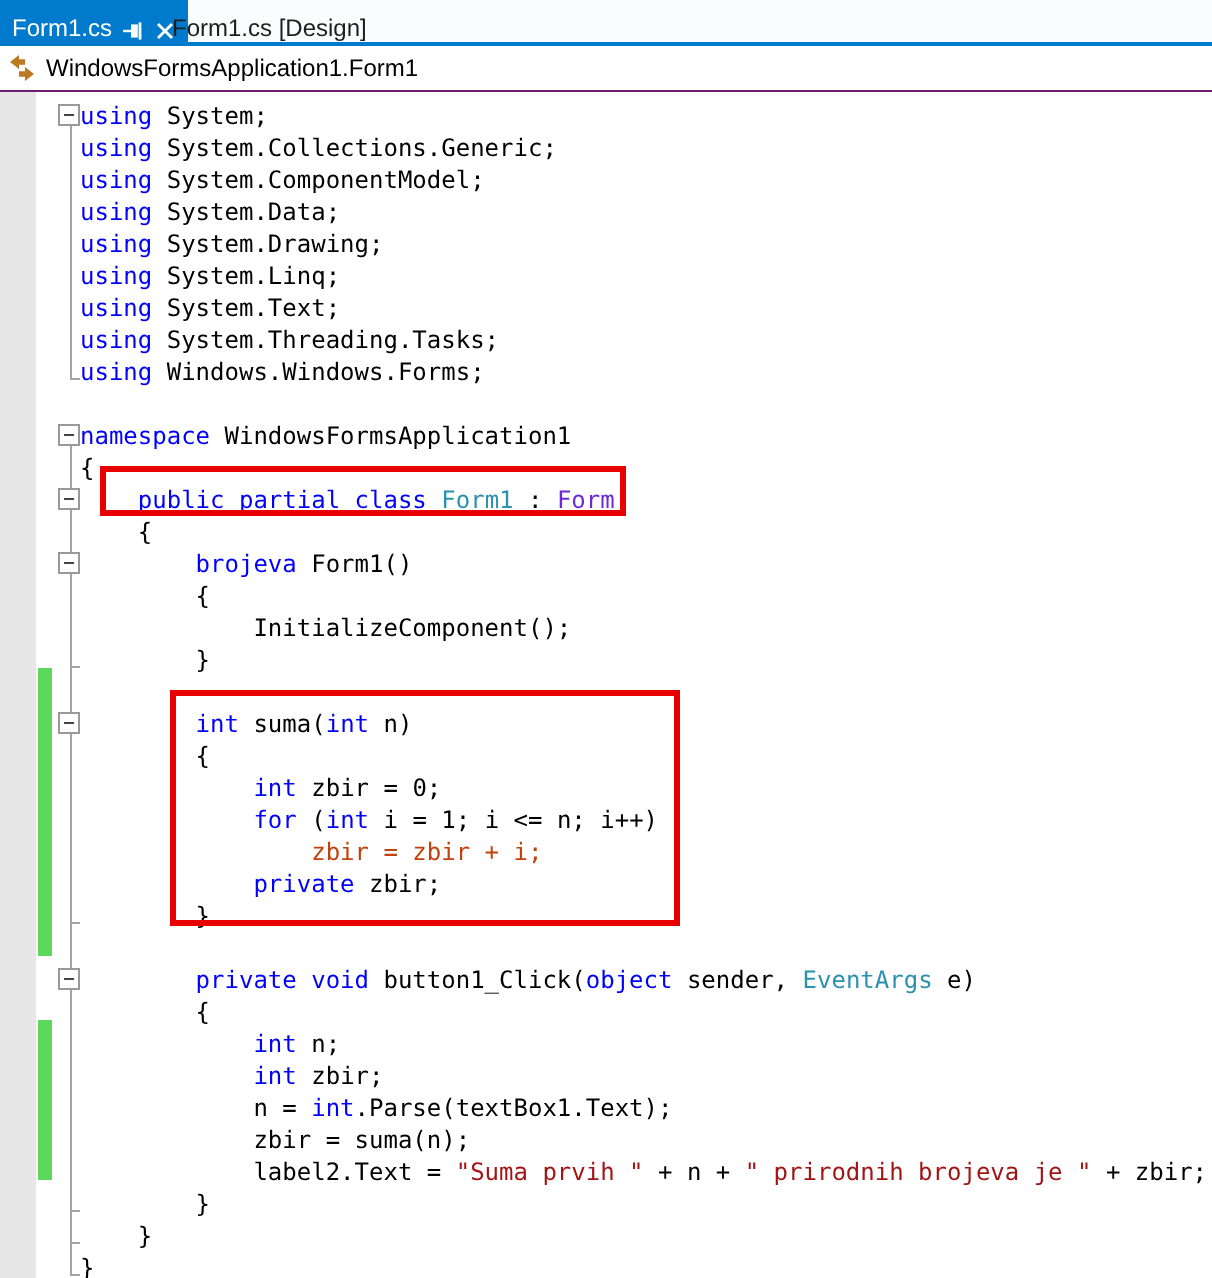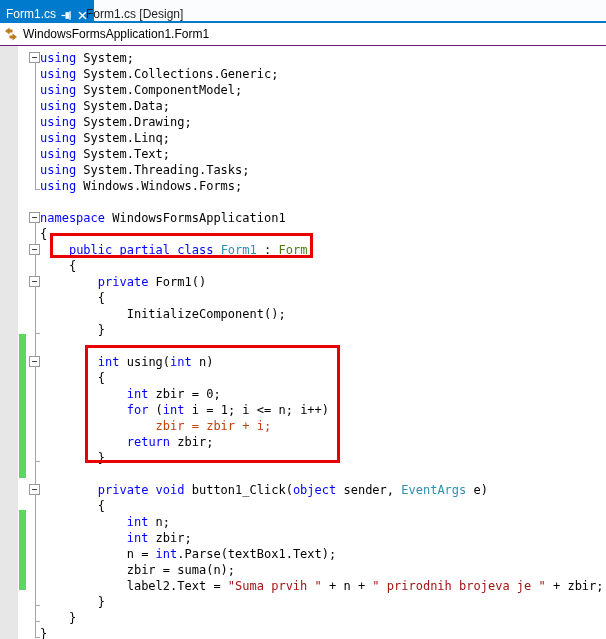--- a/index.html
+++ b/index.html
@@ -99,33 +99,33 @@
         <div class="code-line"><span style="color: rgb(0, 0, 255);">using</span><span style="color: rgb(0, 0, 0);"> System.ComponentModel;</span></div>
         <div class="code-line"><span style="color: rgb(0, 0, 255);">using</span><span style="color: rgb(0, 0, 0);"> System.Data;</span></div>
         <div class="code-line"><span style="color: rgb(0, 0, 255);">using</span><span style="color: rgb(0, 0, 0);"> System.Drawing;</span></div>
         <div class="code-line"><span style="color: rgb(0, 0, 255);">using</span><span style="color: rgb(0, 0, 0);"> System.Linq;</span></div>
         <div class="code-line"><span style="color: rgb(0, 0, 255);">using</span><span style="color: rgb(0, 0, 0);"> System.Text;</span></div>
         <div class="code-line"><span style="color: rgb(0, 0, 255);">using</span><span style="color: rgb(0, 0, 0);"> System.Threading.Tasks;</span></div>
         <div class="code-line"><span style="color: rgb(0, 0, 255);">using</span><span style="color: rgb(0, 0, 0);"> Windows.Windows.Forms;</span></div>
         <div class="code-line"></div>
         <div class="code-line"><span style="color: rgb(0, 0, 255);">namespace</span><span style="color: rgb(0, 0, 0);"> WindowsFormsApplication1</span></div>
         <div class="code-line"><span style="color: rgb(0, 0, 0);">{</span></div>
-        <div class="code-line"><span style="color: rgb(0, 0, 0);">    </span><span style="color: rgb(0, 0, 255);">public partial class</span><span style="color: rgb(0, 0, 0);"> </span><span style="color: rgb(43, 145, 175);">Form1</span><span style="color: rgb(0, 0, 0);"> : </span><span style="color: #4d7c0f;">Form</span></div>
+        <div class="code-line"><span style="color: rgb(0, 0, 0);">    </span><span style="color: rgb(0, 0, 255);">public partial class</span><span style="color: rgb(0, 0, 0);"> </span><span style="color: rgb(43, 145, 175);">Form1</span><span style="color: rgb(0, 0, 0);"> : </span><span style="color: #6d28d9;">Form</span></div>
         <div class="code-line"><span style="color: rgb(0, 0, 0);">    {</span></div>
-        <div class="code-line"><span style="color: rgb(0, 0, 0);">        </span><span style="color: rgb(0, 0, 255);">private</span><span style="color: rgb(0, 0, 0);"> Form1()</span></div>
+        <div class="code-line"><span style="color: rgb(0, 0, 0);">        </span><span style="color: rgb(0, 0, 255);">brojeva</span><span style="color: rgb(0, 0, 0);"> Form1()</span></div>
         <div class="code-line"><span style="color: rgb(0, 0, 0);">        {</span></div>
         <div class="code-line"><span style="color: rgb(0, 0, 0);">            InitializeComponent();</span></div>
         <div class="code-line"><span style="color: rgb(0, 0, 0);">        }</span></div>
         <div class="code-line"></div>
-        <div class="code-line"><span style="color: rgb(0, 0, 0);">        </span><span style="color: rgb(0, 0, 255);">int</span><span style="color: rgb(0, 0, 0);"> using(</span><span style="color: rgb(0, 0, 255);">int</span><span style="color: rgb(0, 0, 0);"> n)</span></div>
+        <div class="code-line"><span style="color: rgb(0, 0, 0);">        </span><span style="color: rgb(0, 0, 255);">int</span><span style="color: rgb(0, 0, 0);"> suma(</span><span style="color: rgb(0, 0, 255);">int</span><span style="color: rgb(0, 0, 0);"> n)</span></div>
         <div class="code-line"><span style="color: rgb(0, 0, 0);">        {</span></div>
         <div class="code-line"><span style="color: rgb(0, 0, 0);">            </span><span style="color: rgb(0, 0, 255);">int</span><span style="color: rgb(0, 0, 0);"> zbir = 0;</span></div>
         <div class="code-line"><span style="color: rgb(0, 0, 0);">            </span><span style="color: rgb(0, 0, 255);">for</span><span style="color: rgb(0, 0, 0);"> (</span><span style="color: rgb(0, 0, 255);">int</span><span style="color: rgb(0, 0, 0);"> i = 1; i &lt;= n; i++)</span></div>
         <div class="code-line"><span style="color: #c2410c;">                zbir = zbir + i;</span></div>
-        <div class="code-line"><span style="color: rgb(0, 0, 0);">            </span><span style="color: rgb(0, 0, 255);">return</span><span style="color: rgb(0, 0, 0);"> zbir;</span></div>
+        <div class="code-line"><span style="color: rgb(0, 0, 0);">            </span><span style="color: rgb(0, 0, 255);">private</span><span style="color: rgb(0, 0, 0);"> zbir;</span></div>
         <div class="code-line"><span style="color: rgb(0, 0, 0);">        }</span></div>
         <div class="code-line"></div>
         <div class="code-line"><span style="color: rgb(0, 0, 0);">        </span><span style="color: rgb(0, 0, 255);">private void</span><span style="color: rgb(0, 0, 0);"> button1_Click(</span><span style="color: rgb(0, 0, 255);">object</span><span style="color: rgb(0, 0, 0);"> sender, </span><span style="color: rgb(43, 145, 175);">EventArgs</span><span style="color: rgb(0, 0, 0);"> e)</span></div>
         <div class="code-line"><span style="color: rgb(0, 0, 0);">        {</span></div>
         <div class="code-line"><span style="color: rgb(0, 0, 0);">            </span><span style="color: rgb(0, 0, 255);">int</span><span style="color: rgb(0, 0, 0);"> n;</span></div>
         <div class="code-line"><span style="color: rgb(0, 0, 0);">            </span><span style="color: rgb(0, 0, 255);">int</span><span style="color: rgb(0, 0, 0);"> zbir;</span></div>
         <div class="code-line"><span style="color: rgb(0, 0, 0);">            n = </span><span style="color: rgb(0, 0, 255);">int</span><span style="color: rgb(0, 0, 0);">.Parse(textBox1.Text);</span></div>
         <div class="code-line"><span style="color: rgb(0, 0, 0);">            zbir = suma(n);</span></div>
         <div class="code-line"><span style="color: rgb(0, 0, 0);">            label2.Text = </span><span style="color: rgb(163, 21, 21);">"Suma prvih "</span><span style="color: rgb(0, 0, 0);"> + n + </span><span style="color: rgb(163, 21, 21);">" prirodnih brojeva je "</span><span style="color: rgb(0, 0, 0);"> + zbir;</span></div>
         <div class="code-line"><span style="color: rgb(0, 0, 0);">        }</span></div>

